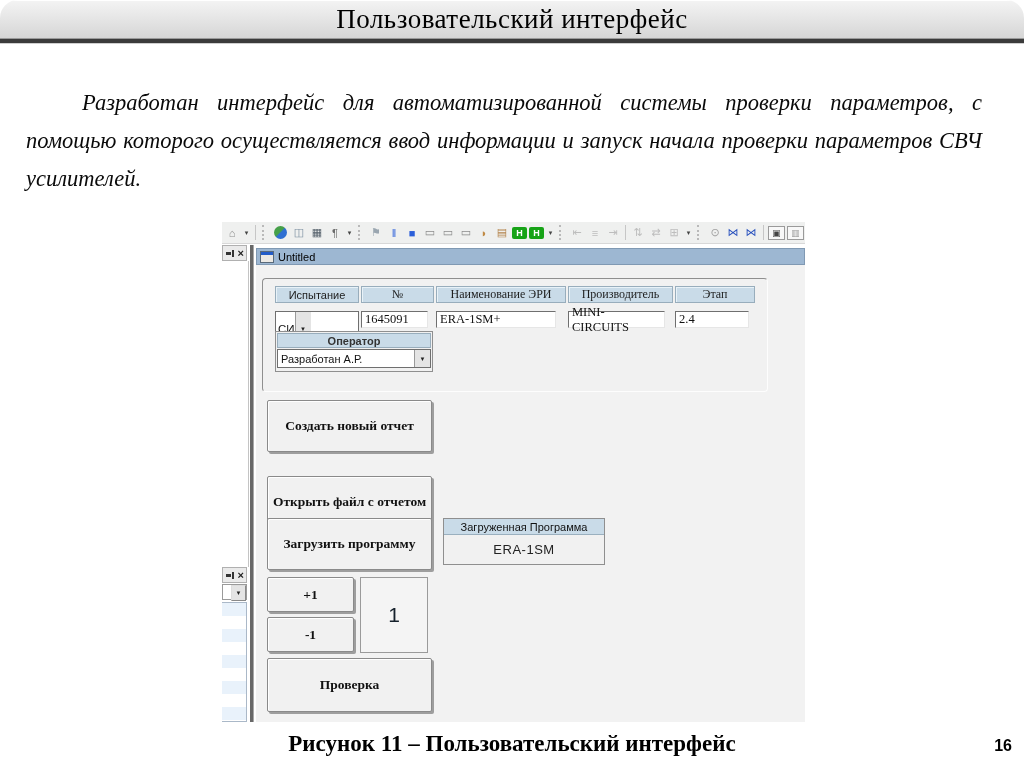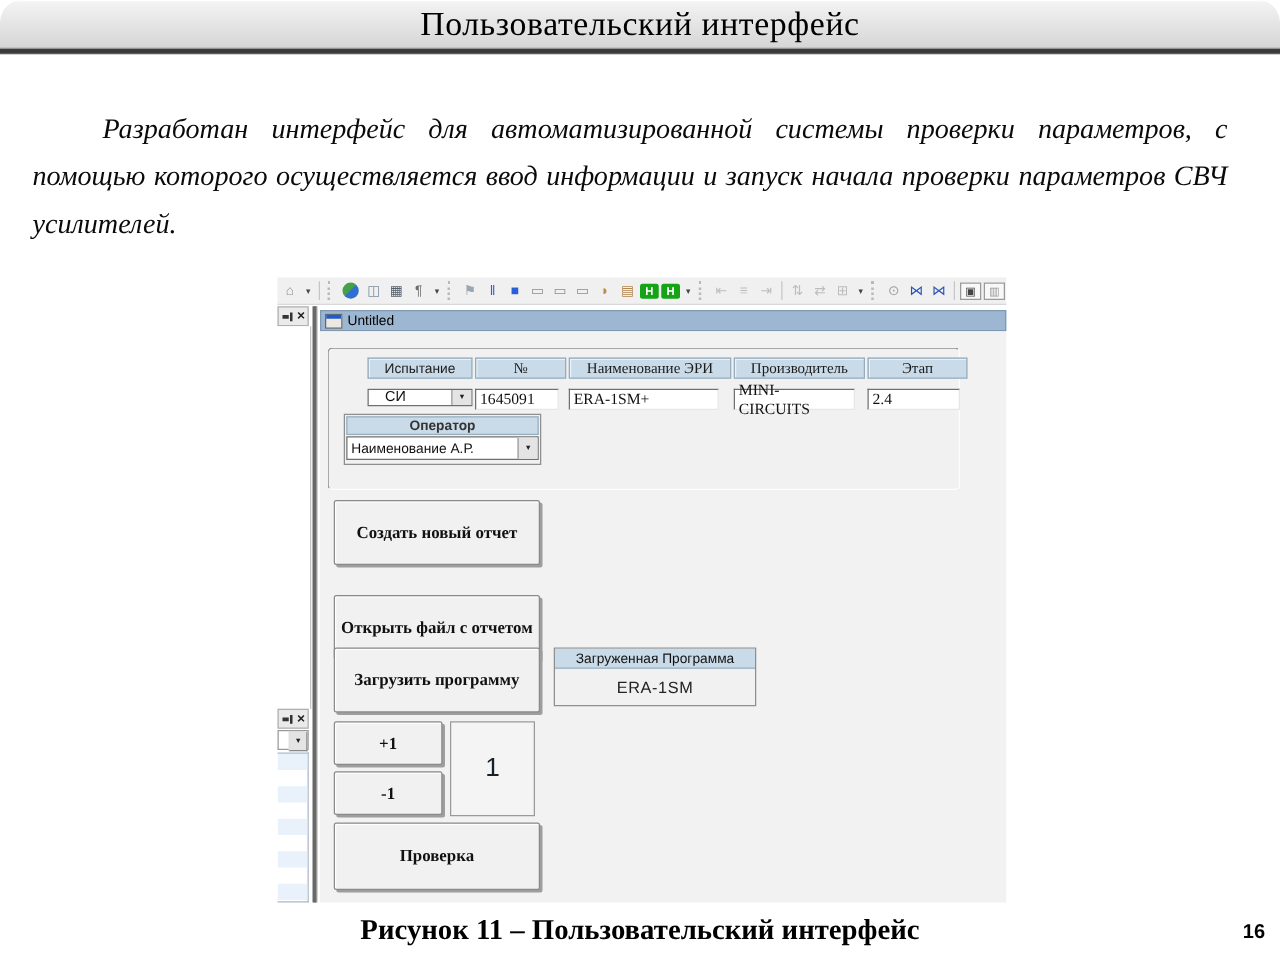--- a/index.html
+++ b/index.html
@@ -67,30 +67,30 @@
   .doc-title{position:absolute;left:34px;top:28px;width:549px;height:17px;background:#9db7d2;
     border:1px solid #8099b3;box-sizing:border-box;display:flex;align-items:center;gap:4px;
     padding:0 3px;font-size:11px;color:#000;}
   .mdi-icon{width:12px;height:10px;background:#ece9e4;border:1px solid #5a6a7a;
     box-shadow:inset 0 3px 0 #235cc8;flex:0 0 auto;}
   .client{position:absolute;left:34px;top:45px;width:549px;height:457px;background:#f2f2f2;}
 
   
   .gbox{position:absolute;left:40px;top:58px;width:504px;height:112px;border-radius:4px;
     border:1px solid;border-color:#8f8f8f #fdfdfd #fdfdfd #8f8f8f;background:#f1f1f1;}
-  .fcol{position:absolute;top:66px;height:52px;margin-left:19px;}
+  .fcol{position:absolute;top:66px;height:52px;}
   .fhead{height:15px;background:#c9dbe8;border:1px solid #98adbc;
     box-shadow:inset 1px 1px 0 #e8f2f8;display:flex;align-items:center;justify-content:center;
     color:#1c1c1c;font-size:11px;}
   .serif{font-family:"Liberation Serif",serif;font-size:12px;}
   .finput{margin-top:8px;height:17px;width:92%;background:#fff;border:1px solid;
     border-color:#6f6f6f #e6e6e6 #e6e6e6 #6f6f6f;display:flex;align-items:center;
     padding:0 3px;box-sizing:border-box;font-family:"Liberation Serif",serif;font-size:12.5px;}
-  .fcombo{margin-top:8px;height:14px;background:#fff;border:1px solid #6f6f6f;display:flex;
-    align-items:center;justify-content:space-between;padding-left:13px;box-sizing:border-box;
+  .fcombo{margin-top:8px;height:36px;background:#fff;border:1px solid #6f6f6f;display:flex;
+    align-items:center;justify-content:flex-start;padding-left:2px;box-sizing:border-box;
     font-size:11.5px;}
   .combo-btn{width:15px;height:100%;background:#e4e4e4;border-left:1px solid #9a9a9a;
     display:flex;align-items:center;justify-content:center;flex:0 0 auto;}
   .combo-btn .dn{font-size:6px;color:#222;}
   .dock-combo .combo-btn{width:13px;border:1px outset #ddd;}
 
   
   .op-panel{position:absolute;left:53px;top:111px;width:158px;height:41px;
     border:1px solid #8f8f8f;background:#f1f1f1;box-sizing:border-box;padding:1px;}
   .op-head{height:15px;background:#c9dbe8;border:1px solid #98adbc;box-sizing:border-box;
@@ -233,21 +233,21 @@
     </div>
 
     <div class="fcol" style="left:453px;width:80px;">
       <div class="fhead serif">Этап</div>
       <div class="finput">2.4</div>
     </div>
 
     <div class="op-panel">
       <div class="op-head">Оператор</div>
       <div class="op-combo">
-        <span>Наименование А.Р.</span>
+        <span>Разработан А.Р.</span>
         <span class="combo-btn">
           <span class="dn">▼</span>
         </span>
       </div>
     </div>
 
     <div class="btn b1">Создать новый отчет</div>
     <div class="btn b2">Открыть файл с отчетом</div>
     <div class="btn b3">Загрузить программу</div>
     <div class="btn bp">+1</div>

